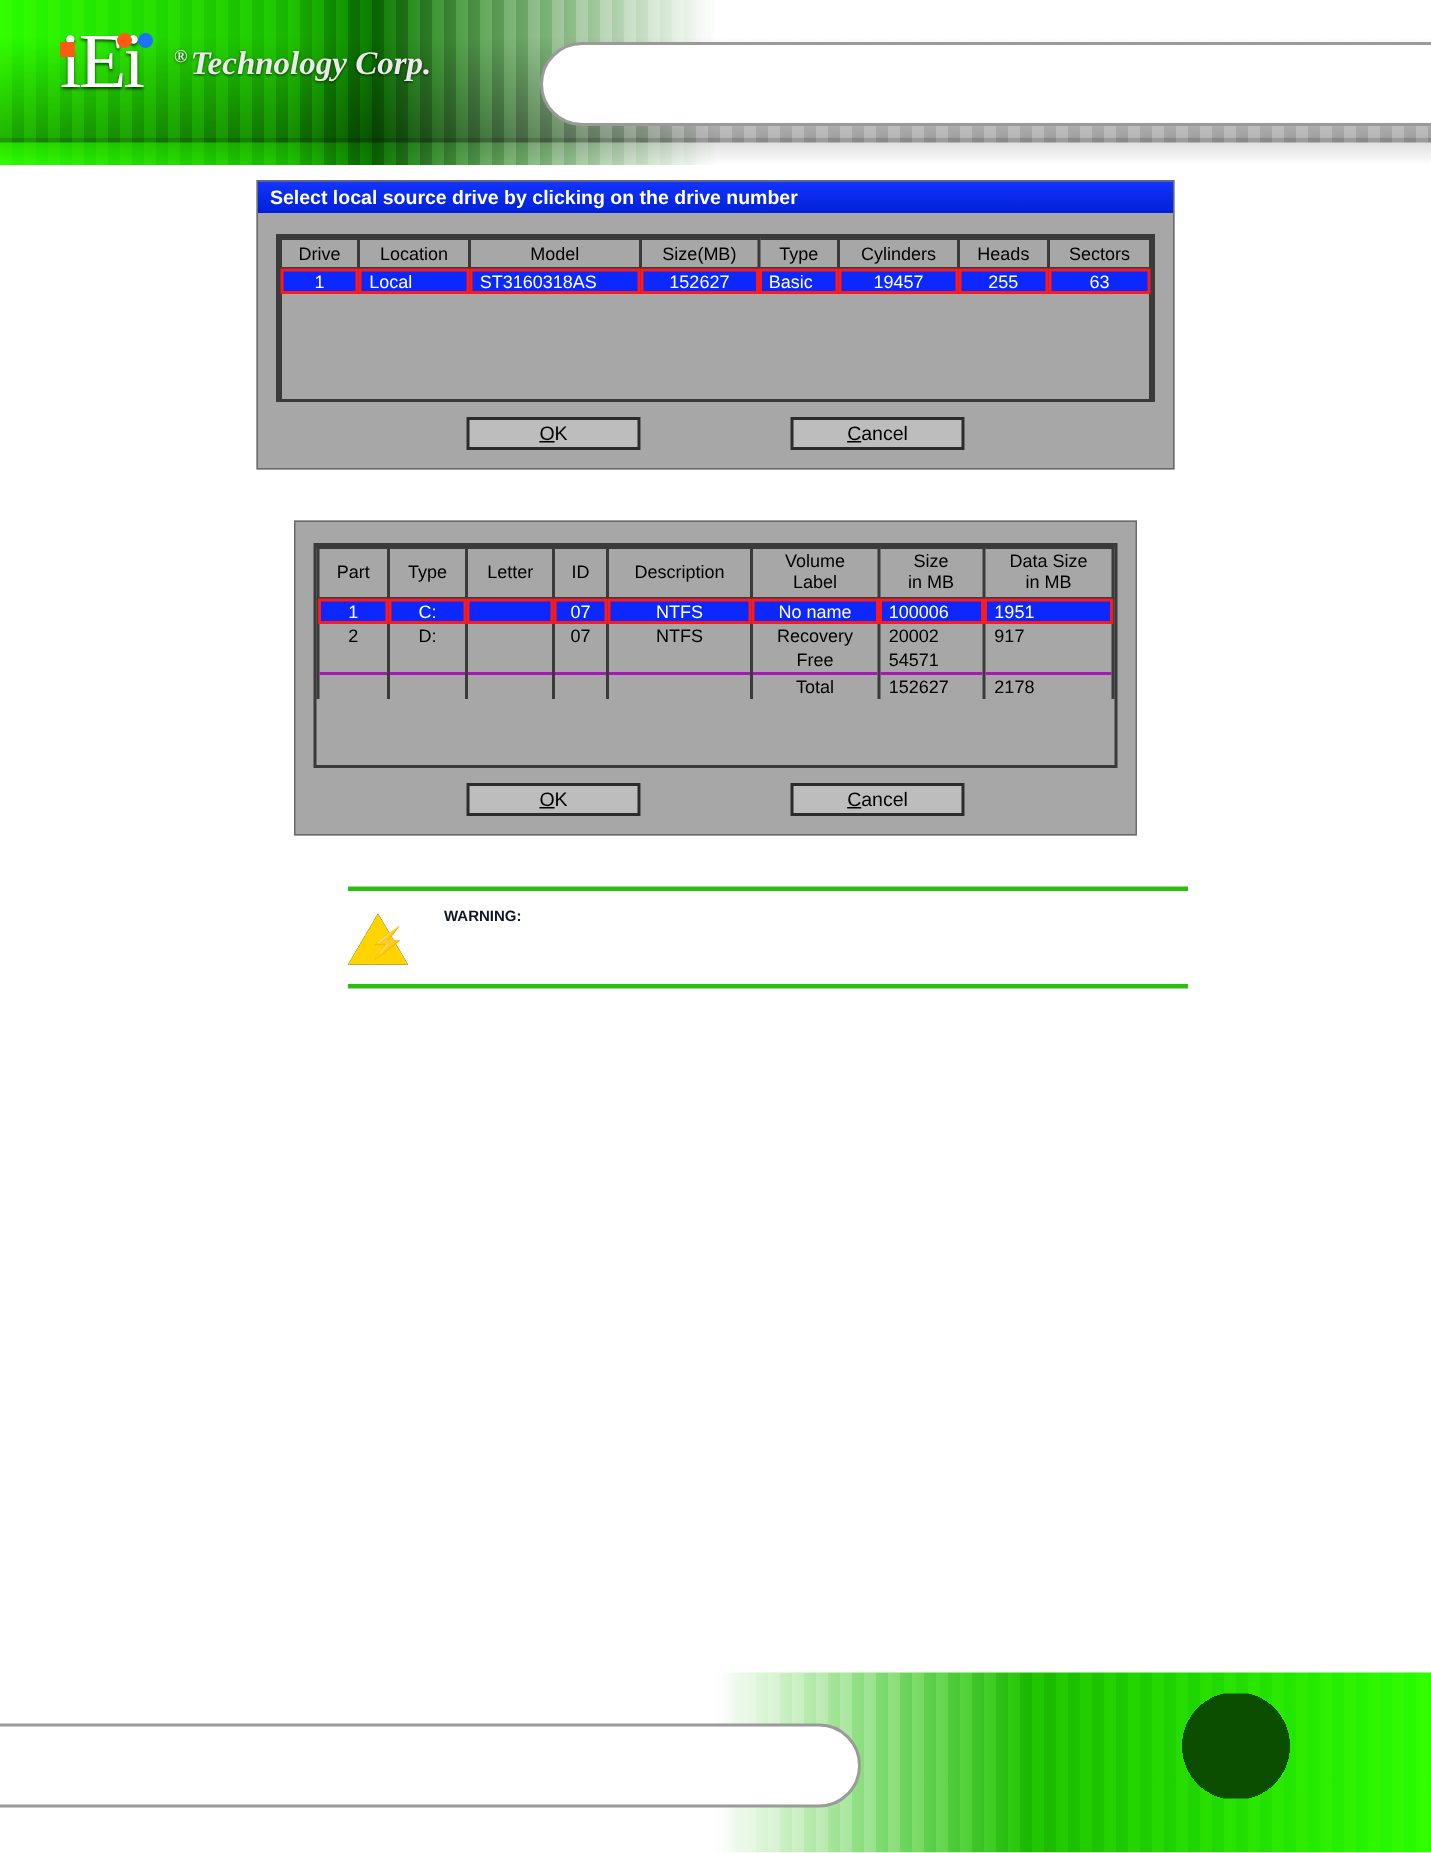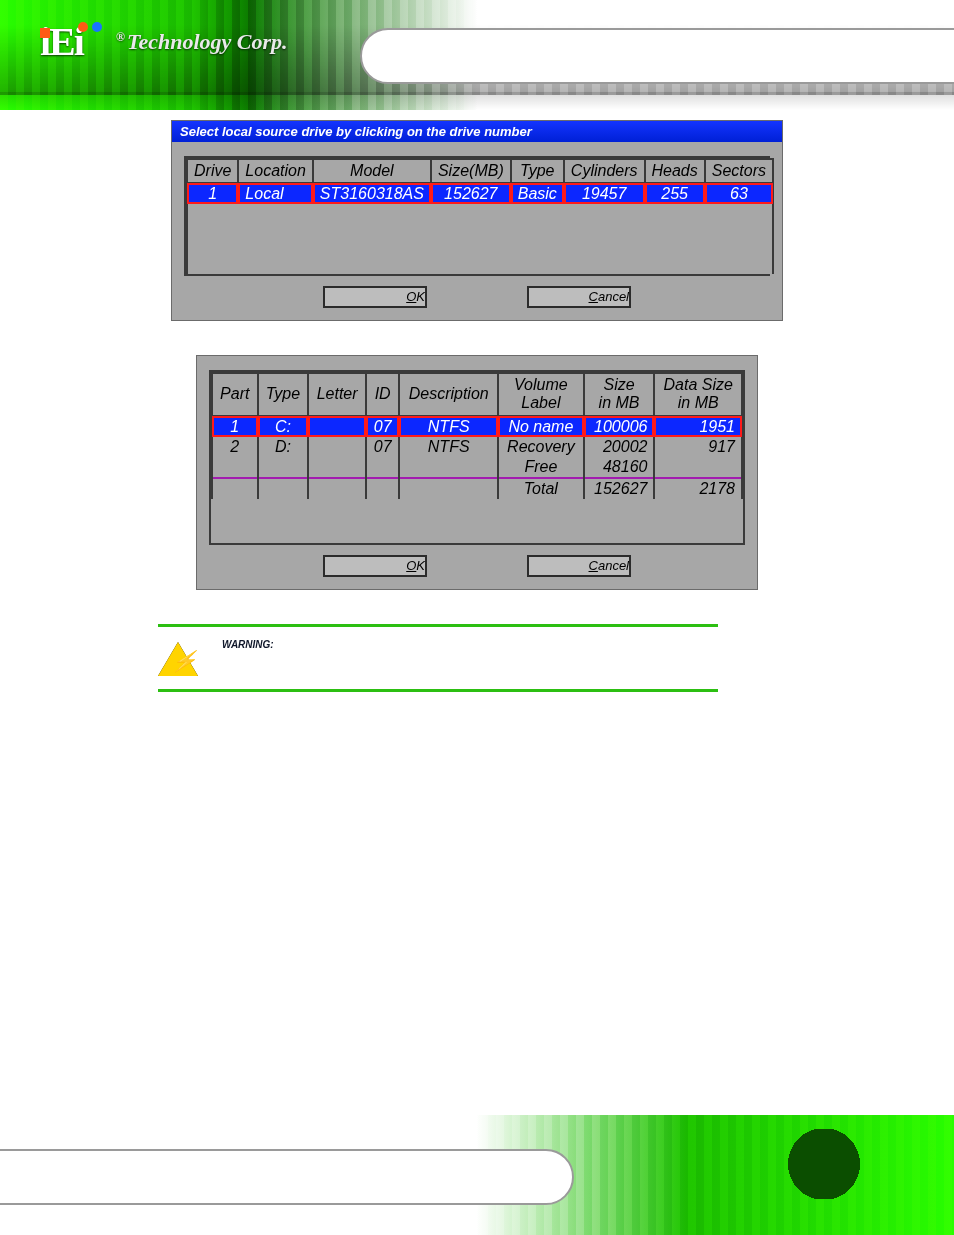--- a/index.html
+++ b/index.html
@@ -52,21 +52,21 @@
   .logo-mark {
     width: 64px; height: 40px;
     position: relative;
   }
   .logo-mark .r1 { position:absolute; left:0; top:6px; width:10px; height:10px; background:#ff5a14; }
   .logo-mark .dot-o { position:absolute; left:38px; top:0; width:10px; height:10px; background:#ff5a14; border-radius:50%; }
   .logo-mark .dot-b { position:absolute; left:52px; top:0; width:10px; height:10px; background:#1a73ff; border-radius:50%; }
   .logo-mark .iei {
     position:absolute; left:0; top:0;
     font-family: Georgia, 'Times New Roman', serif;
-    font-weight: 700; font-size: 40px; color:#ffffff;
+    font-weight: 400; font-size: 52px; color:#ffffff;
     letter-spacing: -2px;
     line-height: 40px;
     text-align: center;
   }
   .logo-text {
     font-family: Georgia, 'Times New Roman', serif;
     font-style: italic; font-weight: 700;
     font-size: 22px;
     color: #eaeaea;
   }
@@ -75,22 +75,21 @@
   }
   .shadow-bar {
     position: absolute; left: 0; right: 0; top: 92px; height: 18px;
     background: linear-gradient(180deg, rgba(0,0,0,.15), rgba(0,0,0,0));
   }
 
   
   .page {
     position: absolute;
     left: 0; right: 0; top: 120px; bottom: 120px;
-    padding: 0 46px;
-    font-style: italic;
+    padding: 0 120px;
   }
   .step-text { font-size: 14px; color:#111; margin: 10px 0 16px 120px; line-height: 1.6; }
   .bold-step { font-weight: 700; }
   .figure-caption {
     text-align: center;
     color: #2f5cc4;
     font-weight: 700;
     font-size: 14px;
     margin: 14px 0 34px;
   }
@@ -142,21 +141,21 @@
     padding: 14px 12px 10px;
   }
   .table-outer {
     border: 2px solid #3a3a3a;
     background: #a7a7a7;
   }
   table {
     width: 100%;
     border-collapse: collapse;
     font-family: Tahoma, Arial, sans-serif;
-    font-size: 16px;
+    font-size: 12px;
     color: #000;
   }
   th {
     background: #a7a7a7;
     border: 2px solid #3a3a3a;
     font-weight: 400;
     padding: 2px 6px;
     text-align: center;
     white-space: nowrap;
   }
@@ -168,35 +167,35 @@
   }
   tr.selected td {
     background: #0c27ff;
     color: #fff;
     outline: 2px solid #ff1a1a;
     outline-offset: -2px;
   }
   .blank-rows td { height: 70px; background:#a7a7a7; border-top:0; }
   .btns { display:flex; justify-content:center; gap: 100px; padding: 10px 0 2px; }
   .btn {
-    width: 104px; height: 22px;
+    width: 116px; height: 22px;
     background: #bdbdbd;
     border: 2px solid #2b2b2b;
     font-family: Tahoma, Arial, sans-serif;
     font-size: 13px;
-    text-align: right;
+    text-align: center;
     line-height: 18px;
     color: #000;
     position: relative;
   }
   .btn .u { text-decoration: underline; }
 
   .dlg2 { width: 562px; }
   .th-multi { line-height: 1.15; }
-  .right { text-align: right; }
+  .right { text-align: left; }
   .left { text-align: left; margin-left: 48px; }
   .pad-bottom { height: 44px; }
   .tr-selected2 td {
     background: #0c27ff; color:#fff;
     outline: 2px solid #ff1a1a; outline-offset:-2px;
   }
   .total-row td { border-top: 2px solid #a21caf; }
   .no-border td { border:0; }
 
   
@@ -342,21 +341,21 @@
               <td class="right">20002</td>
               <td class="right">917</td>
             </tr>
             <tr>
               <td></td>
                 <td></td>
                 <td></td>
                 <td></td>
                 <td></td>
               <td>Free</td>
-              <td class="right">48160</td>
+              <td class="right">54571</td>
               <td></td>
             </tr>
             <tr class="total-row">
               <td></td>
                 <td></td>
                 <td></td>
                 <td></td>
                 <td></td>
               <td>Total</td>
               <td class="right">152627</td>

